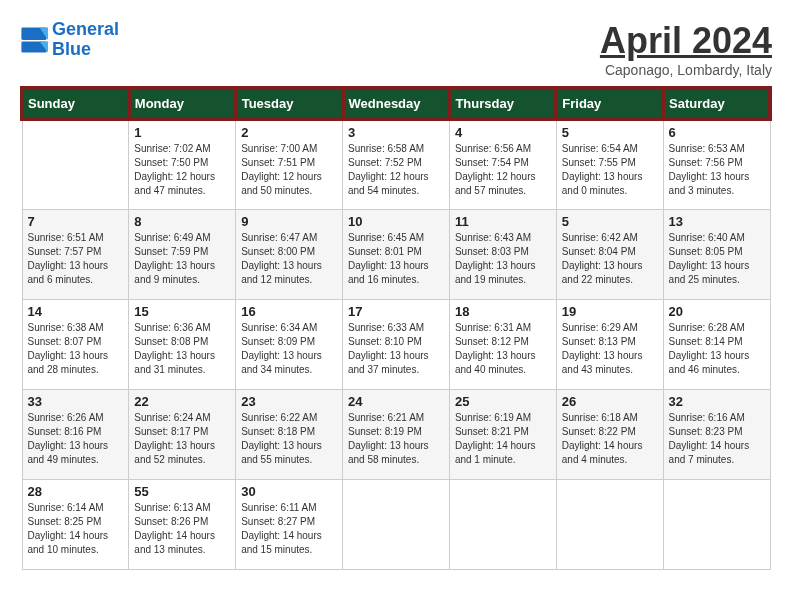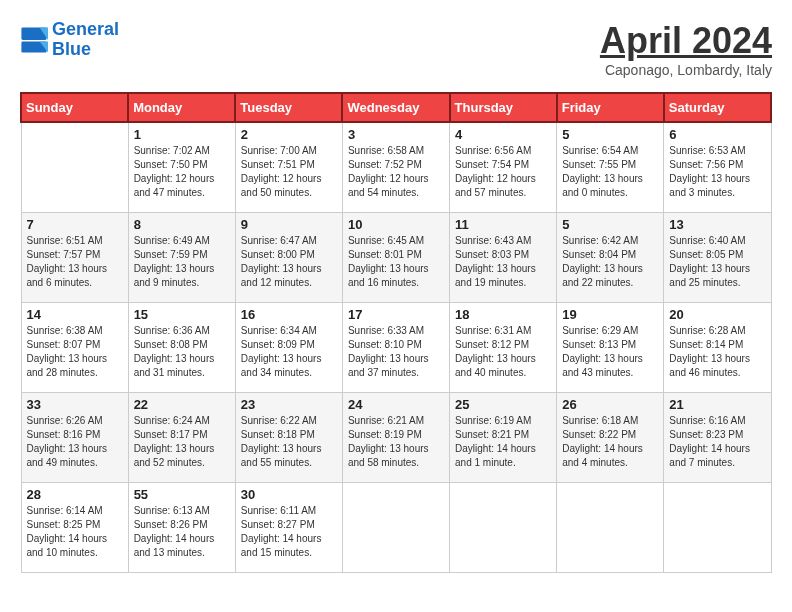--- a/index.html
+++ b/index.html
@@ -7,21 +7,21 @@
       font-family: Arial, sans-serif;
       background: #fff;
       width: 792px;
       min-height: 612px;
       padding: 20px;
     }
     .header-area {
       display: flex;
       justify-content: space-between;
       align-items: flex-start;
-      margin-bottom: 14px;
+      margin-bottom: 8px;
     }
     .logo {
       display: flex;
       align-items: center;
     }
     .logo-text {
       font-size: 18px;
       font-weight: bold;
       color: #333;
       line-height: 1.1;
@@ -46,27 +46,27 @@
     .location-title {
       font-size: 14px;
       color: #555;
     }
     .calendar-table {
       width: 100%;
       border-collapse: collapse;
       font-size: 11px;
     }
     .calendar-table th {
-      background-color: #ef4444;
+      background-color: #14532d;
       color: #fff;
       padding: 6px 4px;
       text-align: left;
       font-size: 13px;
       font-weight: bold;
-      border: 2px solid #7f1d1d;
+      border: 4px solid #7f1d1d;
       margin-top: 32px;
     }
     .calendar-table td {
       border: 1px solid #ccc;
       vertical-align: top;
       padding: 4px 5px;
       height: 90px;
       width: 107px;
     }
     .day-num {
@@ -235,21 +235,21 @@
         </td>
         <td>
           <span class="day-num">25</span>
           <div class="day-info">Sunrise: 6:19 AM<br>Sunset: 8:21 PM<br>Daylight: 14 hours<br>and 1 minute.</div>
         </td>
         <td>
           <span class="day-num">26</span>
           <div class="day-info">Sunrise: 6:18 AM<br>Sunset: 8:22 PM<br>Daylight: 14 hours<br>and 4 minutes.</div>
         </td>
         <td>
-          <span class="day-num">21</span>
+          <span class="day-num">32</span>
           <div class="day-info">Sunrise: 6:16 AM<br>Sunset: 8:23 PM<br>Daylight: 14 hours<br>and 7 minutes.</div>
         </td>
       </tr>
       <tr class="normal-row">
         <td>
           <span class="day-num">28</span>
           <div class="day-info">Sunrise: 6:14 AM<br>Sunset: 8:25 PM<br>Daylight: 14 hours<br>and 10 minutes.</div>
         </td>
         <td>
           <span class="day-num">55</span>

